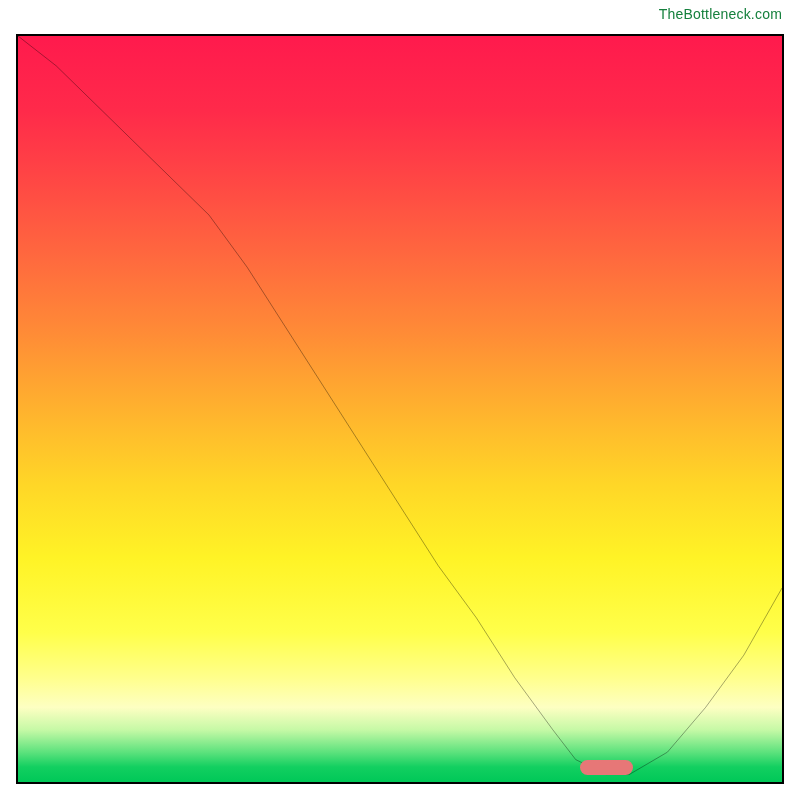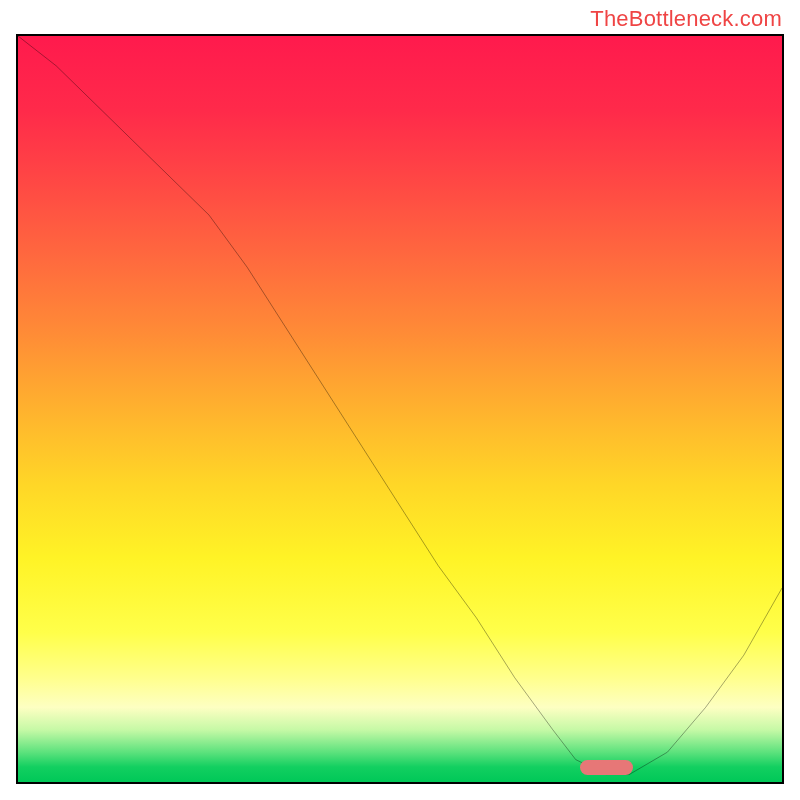--- a/index.html
+++ b/index.html
@@ -51,22 +51,22 @@
     left: 0;
     top: 0;
     width: 100%;
     height: 100%;
     pointer-events: none;
   }
   .watermark {
     position: absolute;
     top: 6px;
     right: 18px;
-    color: #ef4444;
-    font-size: 22px;
+    color: #15803d;
+    font-size: 14px;
     letter-spacing: 0.2px;
   }
   .marker {
     position: absolute;
     width: 52px;
     height: 15px;
     border-radius: 8px;
     background: #e77777;
   }
 </style>

